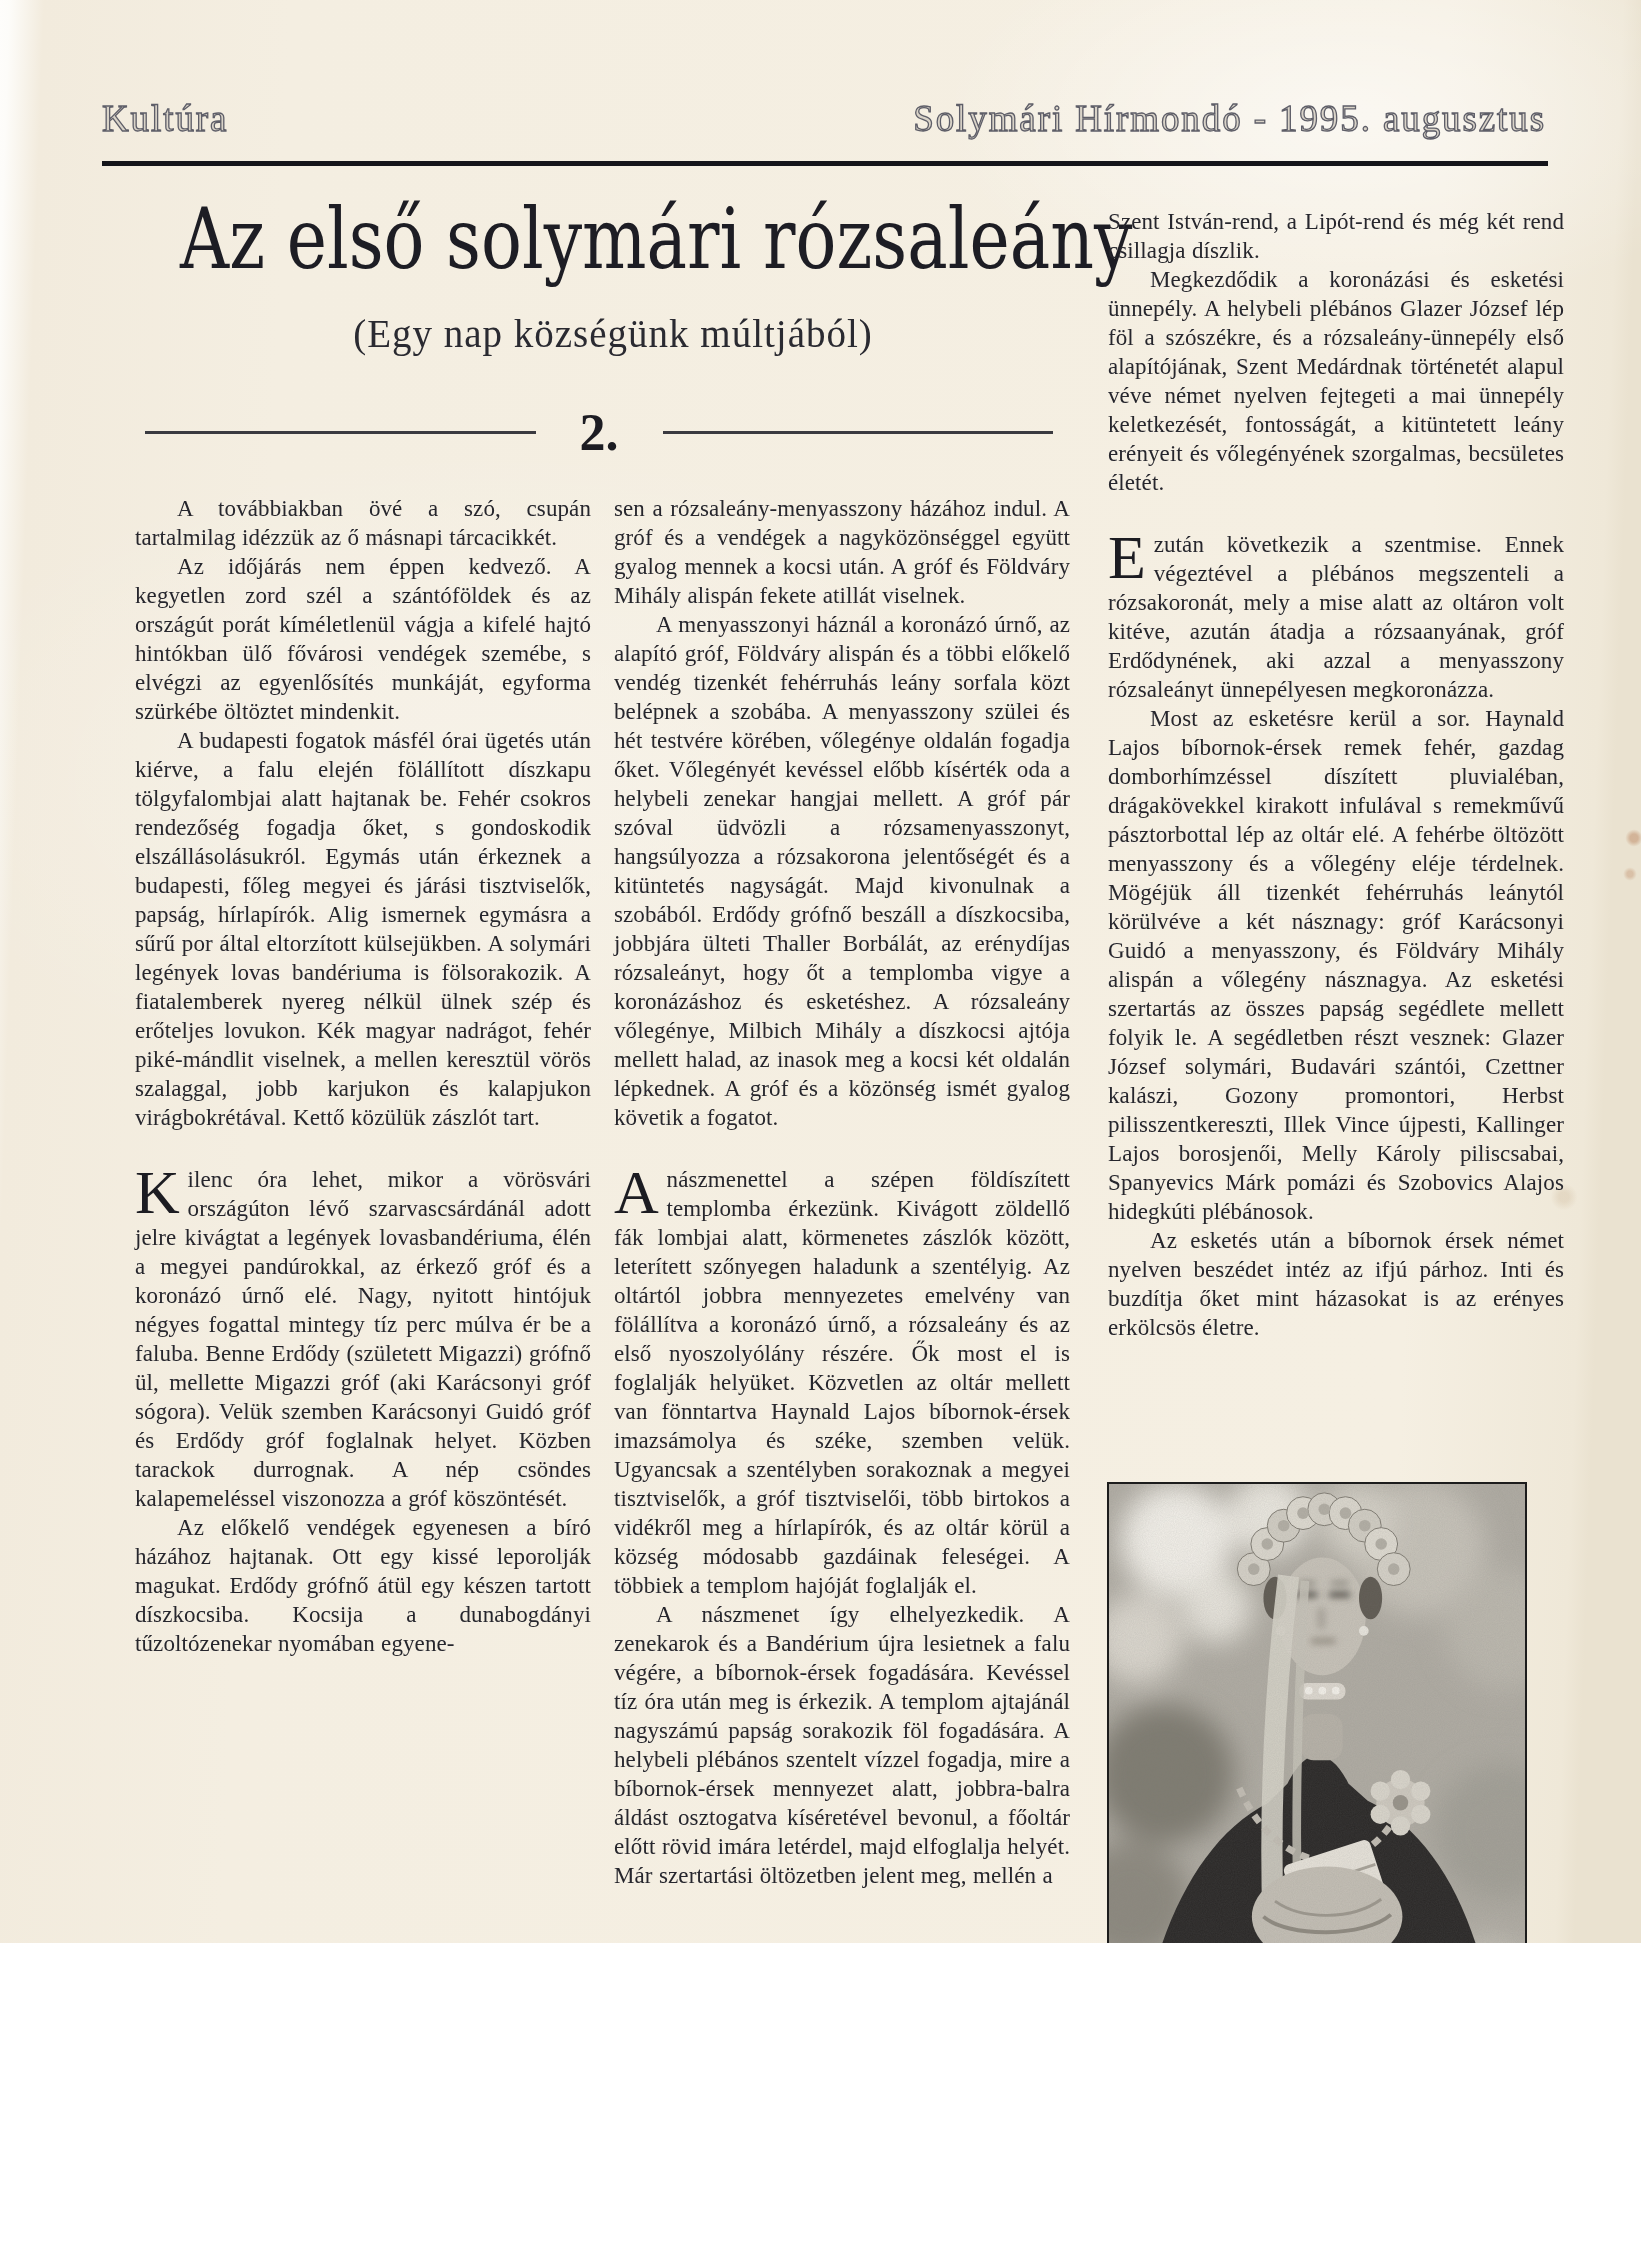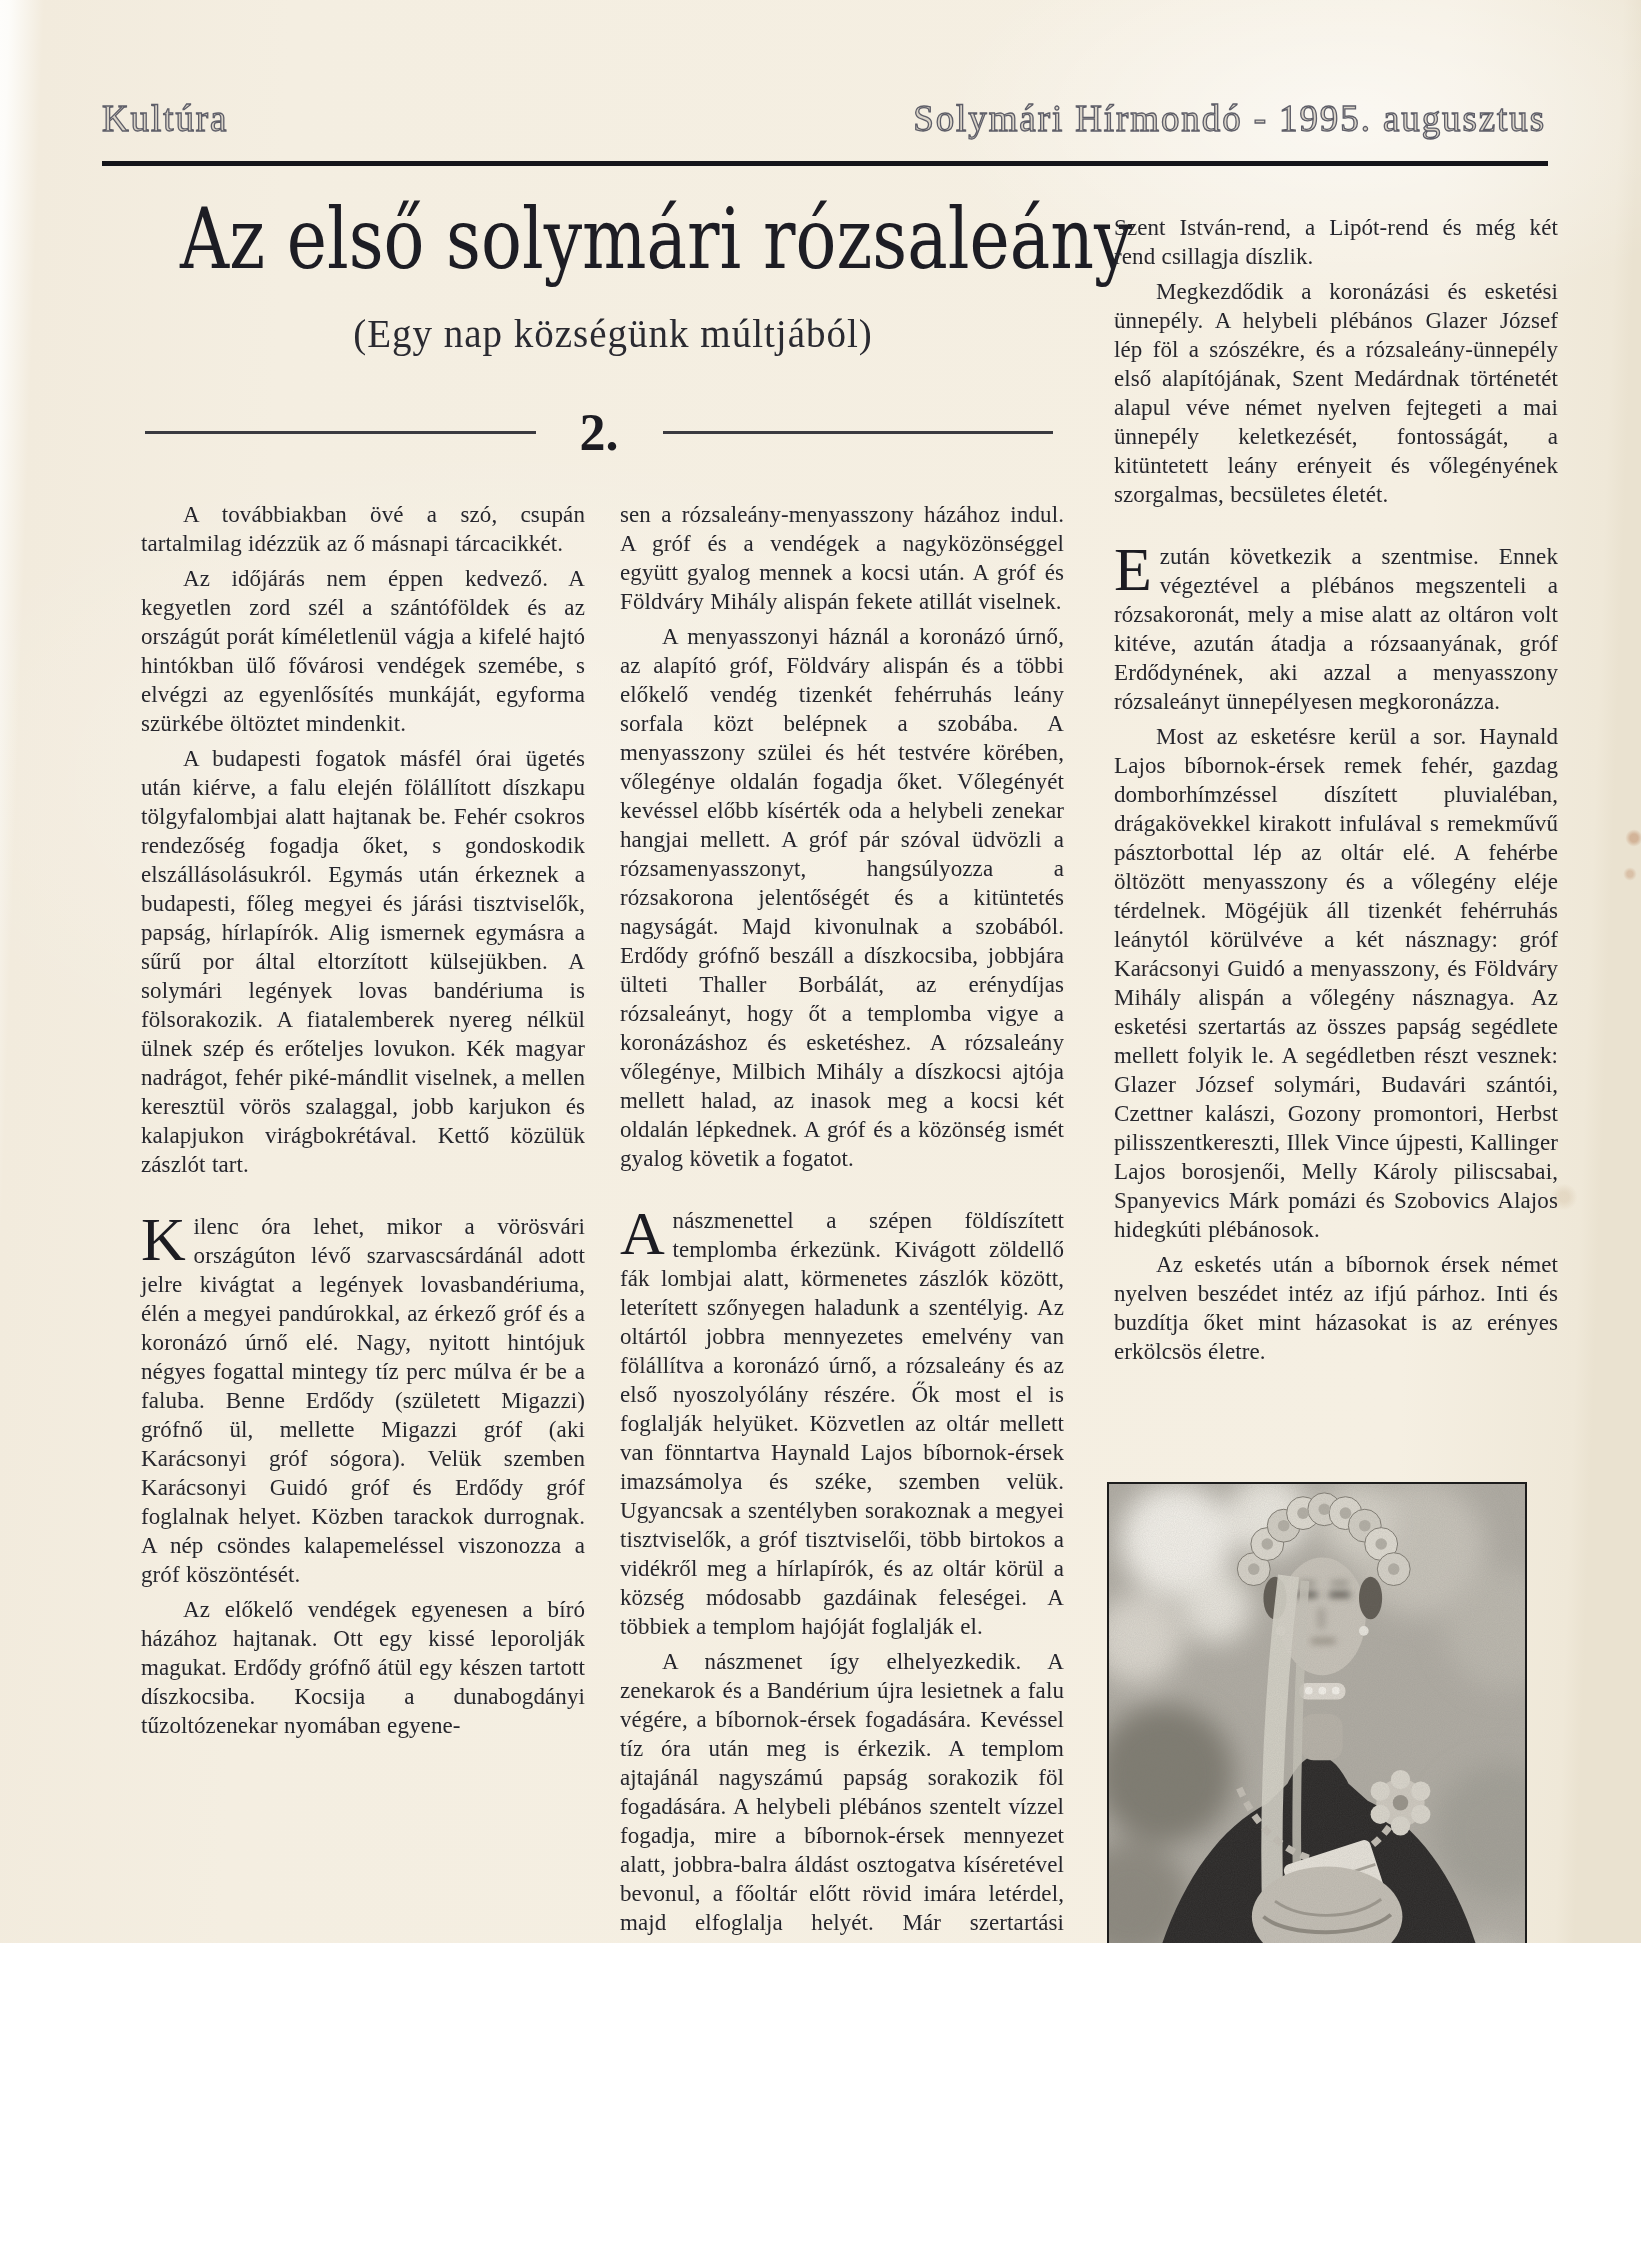--- a/index.html
+++ b/index.html
@@ -41,21 +41,21 @@
   .part-num{font-size:52px;font-weight:700;padding:0 44px;color:#1c1c22;}
   
   .col{
     position:absolute;width:456px;text-align:justify;
     font-size:23px;line-height:29px;letter-spacing:0.1px;color:#26262d;
     word-spacing:0.5px;
   }
   .col-1{left:135px;top:494px;}
   .col-2{left:614px;top:494px;}
   .col-3{left:1108px;top:207px;}
-  .para{margin:6px;text-indent:42px;}
+  .para{margin:0;text-indent:42px;}
   .para.no-indent{text-indent:0;}
   .para.space-before{margin-top:33px;}
   .dropcap{
     float:left;font-size:62px;line-height:50px;padding:1.9px 7.7px 0 0;
     font-weight:400;color:#1c1c22;
   }
   
   .photo-frame{
     position:absolute;left:1107px;top:1482px;width:416px;height:565px;
     border:2.9px solid #1c1c1c;box-sizing:content-box;background:#b3afa6;

